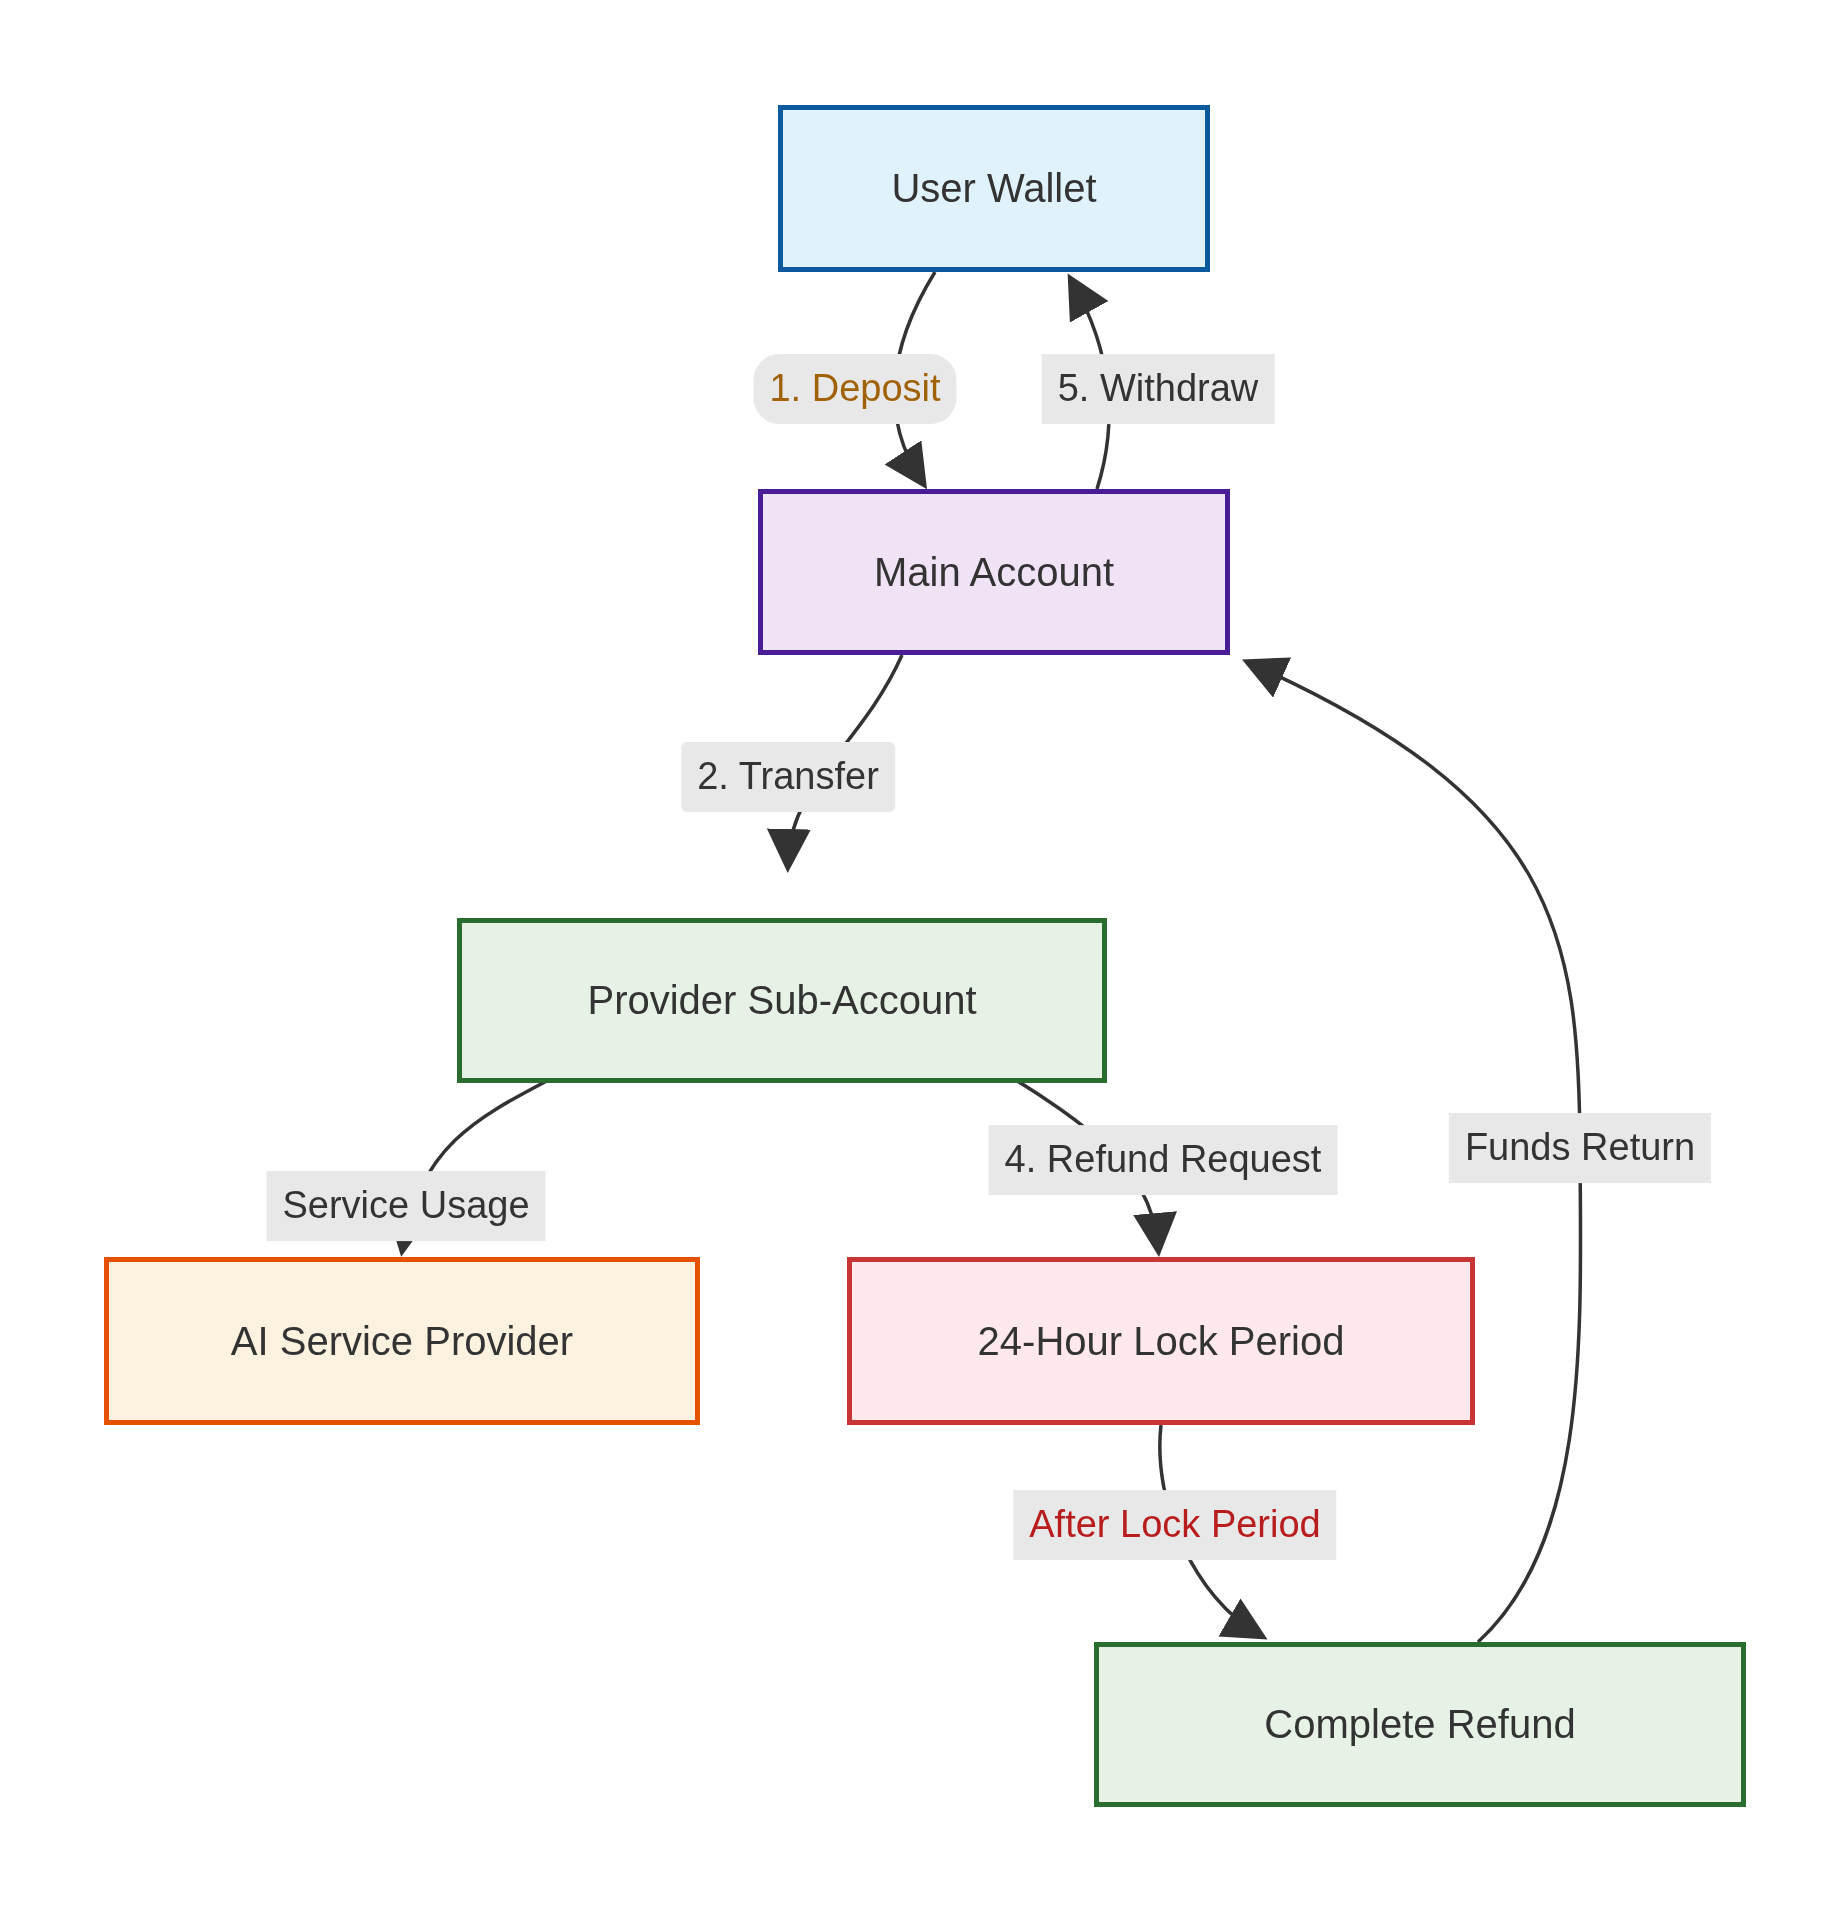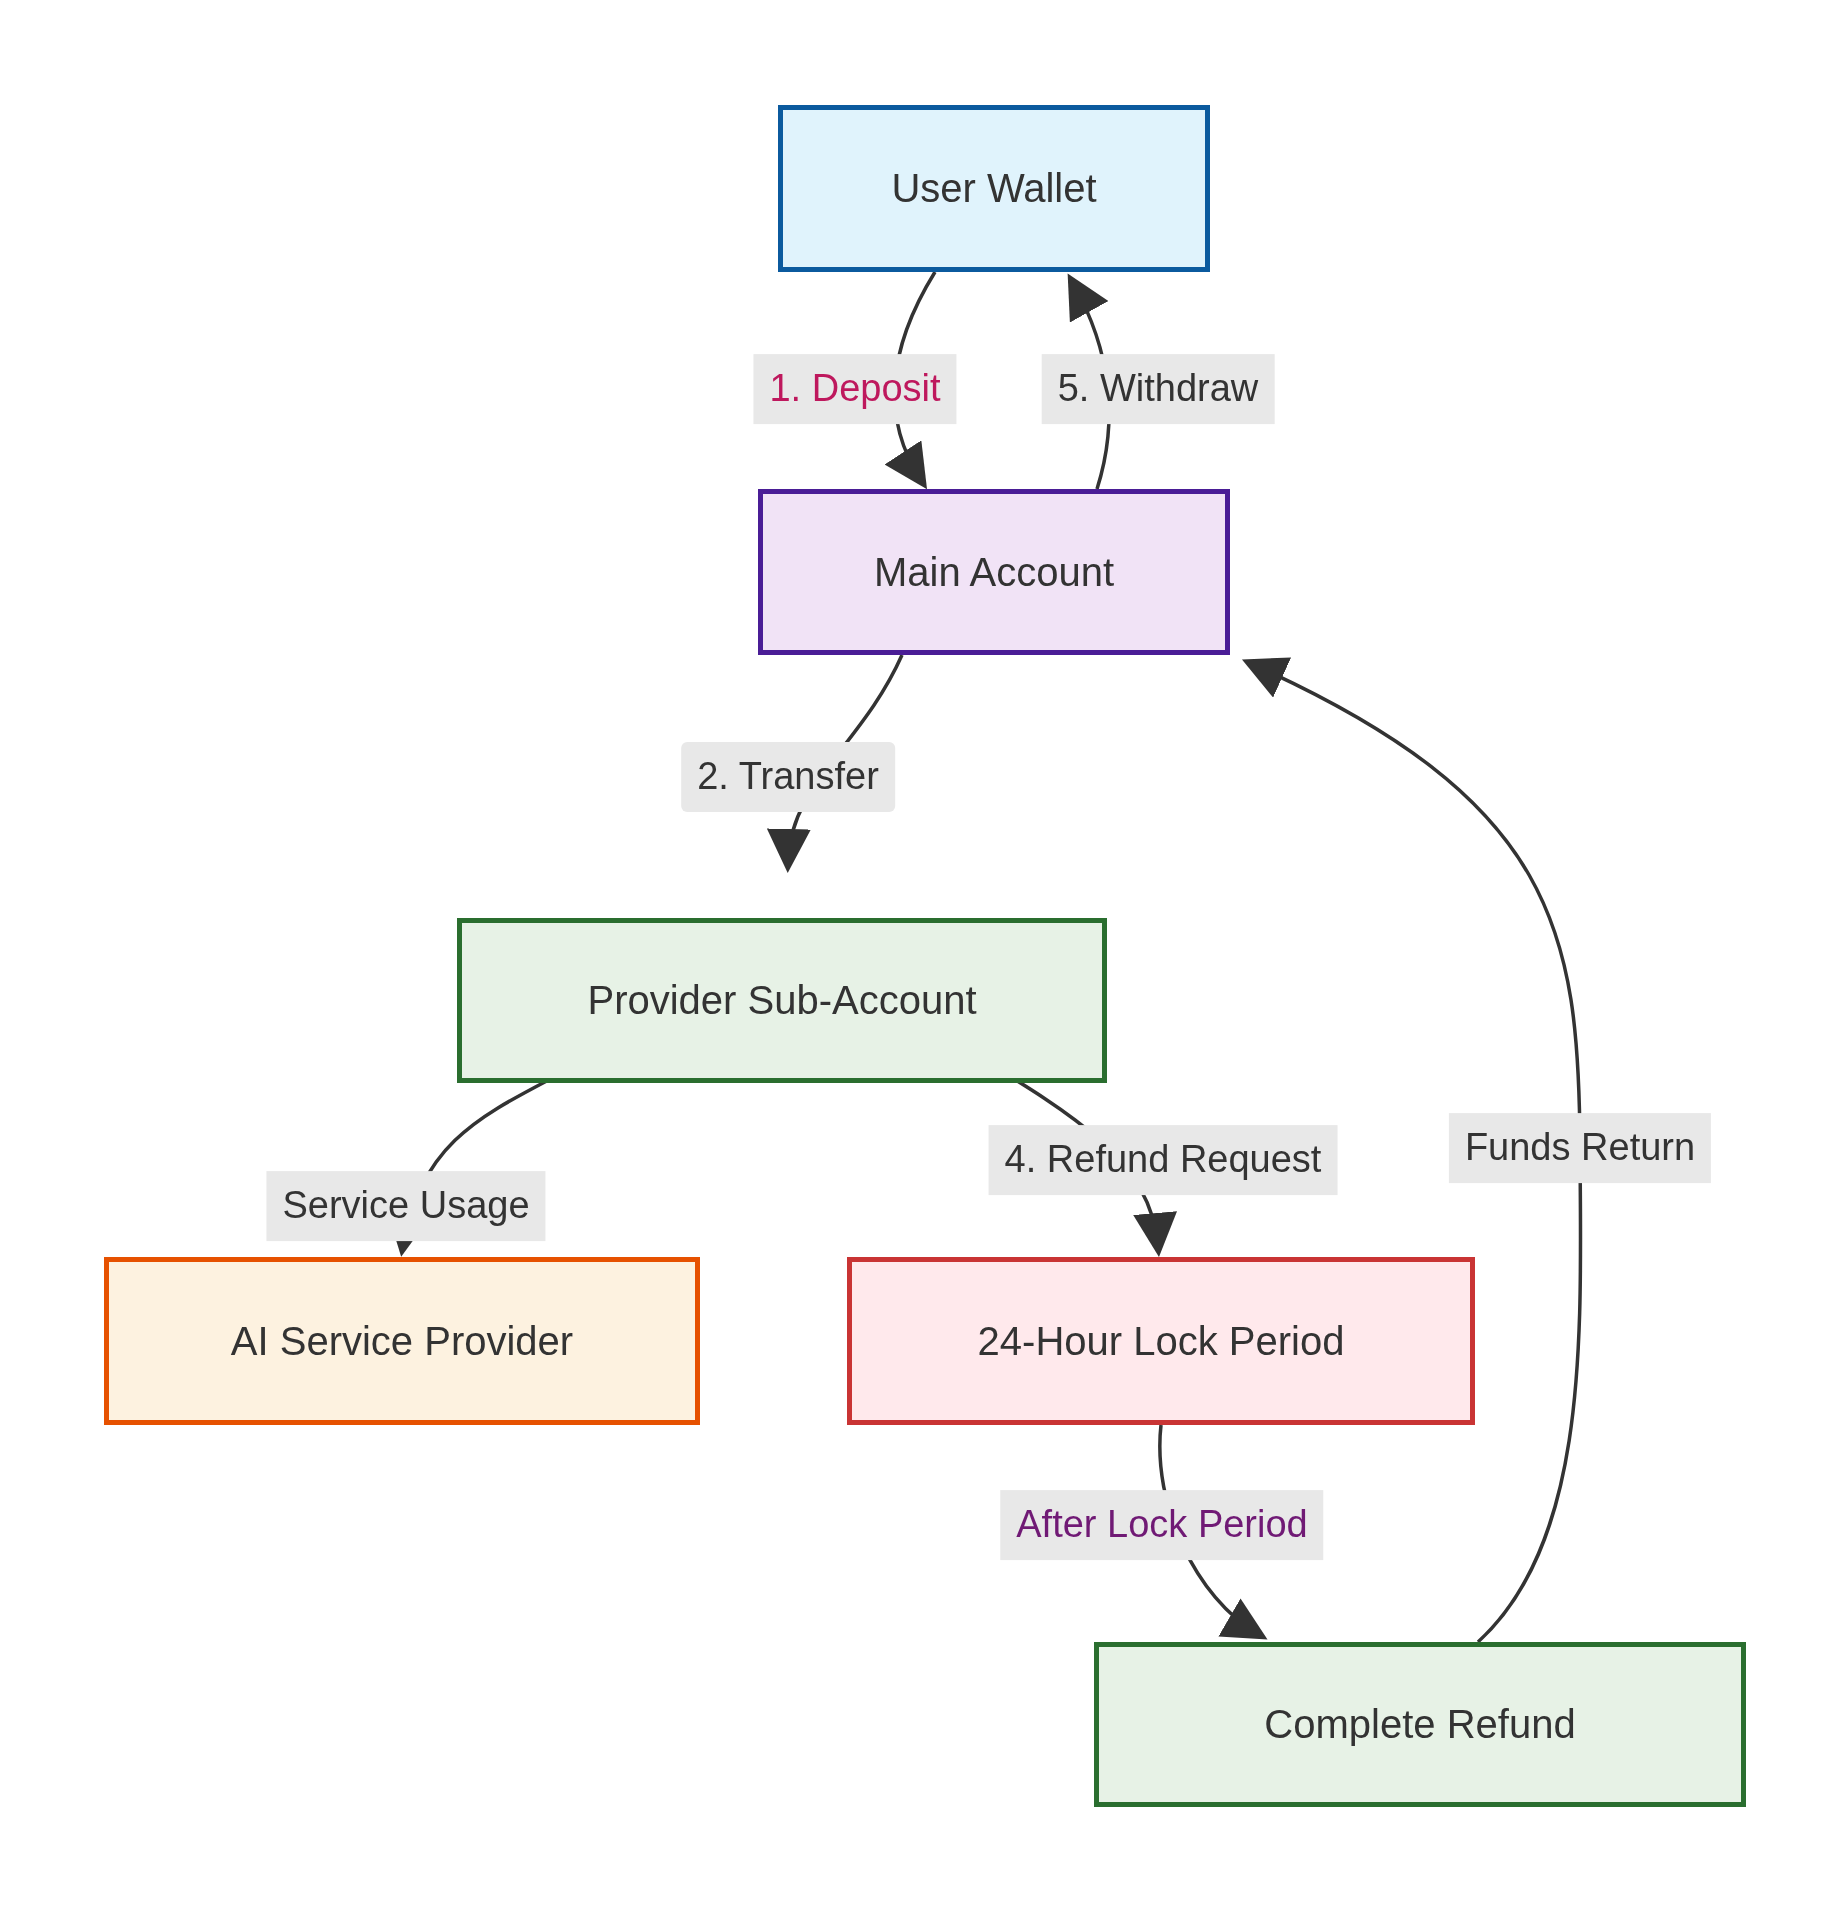--- a/index.html
+++ b/index.html
@@ -109,27 +109,27 @@
   </div>
 
   <div class="node" id="node-lock-period" style="background: rgb(255, 233, 236); border-color: rgb(201, 52, 52);">
     <span>24-Hour Lock Period</span>
   </div>
 
   <div class="node" id="node-complete-refund" style="background: rgb(231, 242, 230); border-color: rgb(42, 110, 47);">
     <span>Complete Refund</span>
   </div>
 
-  <div class="edge-label" id="label-deposit" style="background: rgb(232, 232, 232); color: #be185d;">1. Deposit</div>
+  <div class="edge-label" id="label-deposit" style="background: rgb(232, 232, 232); color: #a16207; border-radius: 26px;">1. Deposit</div>
 
   <div class="edge-label" id="label-withdraw" style="background: rgb(232, 232, 232); color: rgb(51, 51, 51);">5. Withdraw</div>
 
   <div class="edge-label" id="label-transfer" style="background: rgb(232, 232, 232); color: rgb(51, 51, 51);">2. Transfer</div>
 
   <div class="edge-label" id="label-service-usage" style="background: rgb(232, 232, 232); color: rgb(51, 51, 51);">Service Usage</div>
 
   <div class="edge-label" id="label-refund-request" style="background: rgb(232, 232, 232); color: rgb(51, 51, 51);">4. Refund Request</div>
 
-  <div class="edge-label" id="label-after-lock" style="background: rgb(232, 232, 232); color: #701a75;">After Lock Period</div>
+  <div class="edge-label" id="label-after-lock" style="background: rgb(232, 232, 232); color: #b91c1c; margin-left: 13px;">After Lock Period</div>
 
   <div class="edge-label" id="label-funds-return" style="background: rgb(232, 232, 232); color: rgb(51, 51, 51);">Funds Return</div>
 
 </div>
 
 </body></html>

